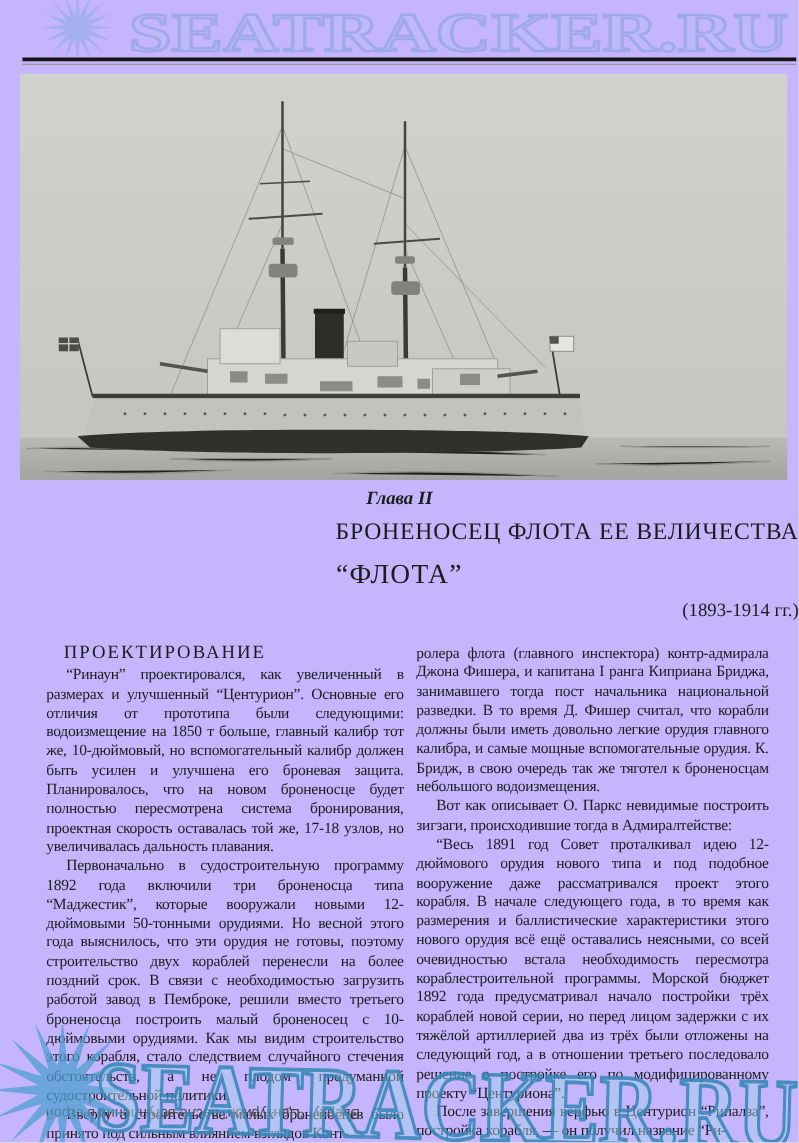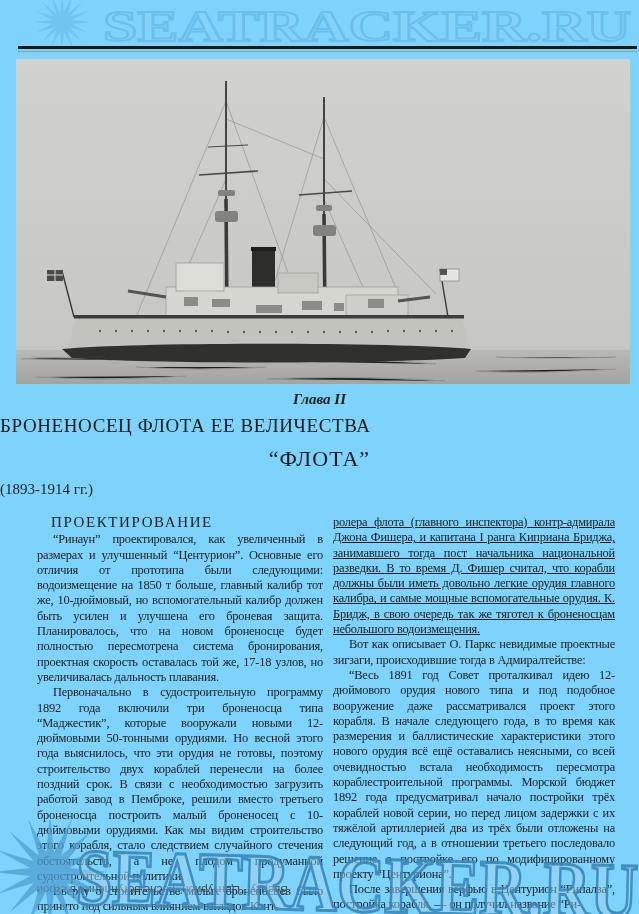--- a/index.html
+++ b/index.html
@@ -1,44 +1,44 @@
 <!DOCTYPE html>
 <html><head>
 <meta charset="utf-8">
 <style>
   html,body{margin:0;padding:0;background:#e9e9e7;}
   #page{
     position:relative;
     width:639px;height:914px;
     margin:0 auto;
-    background:#7dd3fc;
+    background:#c4b5fd;
     overflow:hidden;
     font-family:"Liberation Serif", serif;
     color:#1c1c1a;
   }
   
   .rule-thick{position:absolute;left:18px;top:46px;width:619px;height:3px;background:#161614;}
   .rule-thin{position:absolute;left:18px;top:51px;width:619px;height:1px;background:#9a9a96;}
   
   .photo{position:absolute;left:16px;top:59px;width:614px;height:325px;}
   
   .chapter{position:absolute;left:0;top:391px;width:100%;text-align:center;
     font-style:italic;font-size:15px;font-weight:bold;}
-  .title{position:absolute;left:0;top:415px;width:100%;text-align:left;
+  .title{position:absolute;left:0;top:415px;width:100%;text-align:right;
     font-size:19px;letter-spacing:0.6px;}
   .shipname{position:absolute;left:0;top:446px;width:100%;text-align:center;
     font-size:22px;letter-spacing:1px;}
-  .years{position:absolute;left:0;top:481px;width:100%;text-align:left;font-size:15px;}
+  .years{position:absolute;left:0;top:481px;width:100%;text-align:right;font-size:15px;}
   
   .col{position:absolute;top:515px;font-size:12.4px;line-height:15.3px;
     text-align:justify;letter-spacing:-0.2px;}
   .col-left{left:37px;width:286px;}
   .col-right{left:333px;width:282px;}
   .col p{margin:0;text-indent:16px;}
-  .col p.noindent{text-indent:0;text-decoration:underline;}
+  .col p.noindent{text-indent:0;}
   .sect-head{display:block;text-indent:14px;letter-spacing:1.6px;font-size:15px;
     margin-bottom:2px;}
   
   .flipped-caption{
     position:absolute;left:30px;top:882px;width:258px;height:14px;
     transform:rotate(180deg);
     font-family:"Liberation Sans", sans-serif;
     font-size:11.5px;color:#4a4a47;white-space:nowrap;overflow:hidden;
   }
   
@@ -176,21 +176,21 @@
 
   <div class="col col-left">
     <span class="sect-head">ПРОЕКТИРОВАНИЕ</span>
     <p>“Ринаун” проектировался, как увеличенный в размерах и улучшенный “Центурион”. Основные его отличия от прототипа были следующими: водоизмещение на 1850 т больше, главный калибр тот же, 10-дюймовый, но вспомогательный калибр должен  быть усилен и улучшена его броневая защита. Планировалось, что на новом броненосце будет полностью пересмотрена система бронирования, проектная скорость  оставалась той же, 17-18 узлов, но увеличивалась дальность плавания.</p>
     <p>Первоначально в судостроительную программу 1892 года включили три броненосца типа “Маджестик”, которые вооружали новыми 12-дюймовыми 50-тонными орудиями. Но весной этого года выяснилось, что эти орудия не готовы, поэтому строительство двух кораблей перенесли на более поздний срок. В связи с необходимостью загрузить работой завод в Пемброке, решили вместо третьего броненосца построить малый броненосец с 10-дюймовыми орудиями. Как мы видим строительство этого корабля, стало следствием случайного стечения обстоятельств, а не плодом продуманной судостроительной политики.</p>
     <p>Вверху о строительстве малых броненосцев было принято под сильным влиянием взглядов Конт-</p>
   </div>
 
   <div class="col col-right">
     <p class="noindent">ролера флота (главного инспектора) контр-адмирала Джона Фишера, и капитана I ранга Киприана Бриджа, занимавшего тогда пост начальника национальной разведки. В то время Д. Фишер считал, что корабли должны были иметь довольно легкие орудия главного калибра, и самые мощные вспомогательные орудия. К. Бридж, в свою очередь так же тяготел к броненосцам небольшого водоизмещения.</p>
-    <p>Вот как описывает О. Паркс невидимые проектные зигзаги, происходившие тогда в Адмиралтействе:</p>
+    <p>Вот как описывает О. Паркс невидимые построить зигзаги, происходившие тогда в Адмиралтействе:</p>
     <p>“Весь 1891 год Совет проталкивал идею 12-дюймового орудия нового типа и под подобное вооружение даже рассматривался проект этого корабля. В начале следующего года, в то время как размерения и баллистические характеристики этого нового орудия всё ещё оставались неясными, со всей очевидностью встала необходимость пересмотра кораблестроительной программы. Морской бюджет 1892 года предусматривал начало постройки трёх кораблей новой серии, но перед лицом задержки с их тяжёлой артиллерией два из трёх были отложены на следующий год, а в отношении третьего последовало решение о постройке его по модифицированному проекту “Центуриона”.</p>
     <p>После завершения верфью в Центурион “Рипалза”, постройка корабля, — он получил название “Ри-</p>
   </div>
 
   <div class="flipped-caption">Вверху: “Центурион” после вступления в строй</div>
 
   <svg class="wm wm-bottom" width="639" height="94" aria-hidden="true">
     <polygon transform="translate(50,52)" points="58,0 19.6,3.9 53.6,22.2 16.6,11.1 41,41 11.1,16.6 22.2,53.6 3.9,19.6 0,58 -3.9,19.6 -22.2,53.6 -11.1,16.6 -41,41 -16.6,11.1 -53.6,22.2 -19.6,3.9 -58,0 -19.6,-3.9 -53.6,-22.2 -16.6,-11.1 -41,-41 -11.1,-16.6 -22.2,-53.6 -3.9,-19.6 0,-58 3.9,-19.6 22.2,-53.6 11.1,-16.6 41,-41 16.6,-11.1 53.6,-22.2 19.6,-3.9" fill="#4d9fd0" fill-opacity="0.85"></polygon>
     <g transform="rotate(1.5 80 60)">
       <text x="76" y="84" font-size="80" textLength="562" lengthAdjust="spacingAndGlyphs" stroke="#3787b8" stroke-width="3" fill-opacity="0.55" fill="#a5d2ea">SEATRACKER.RU</text>

